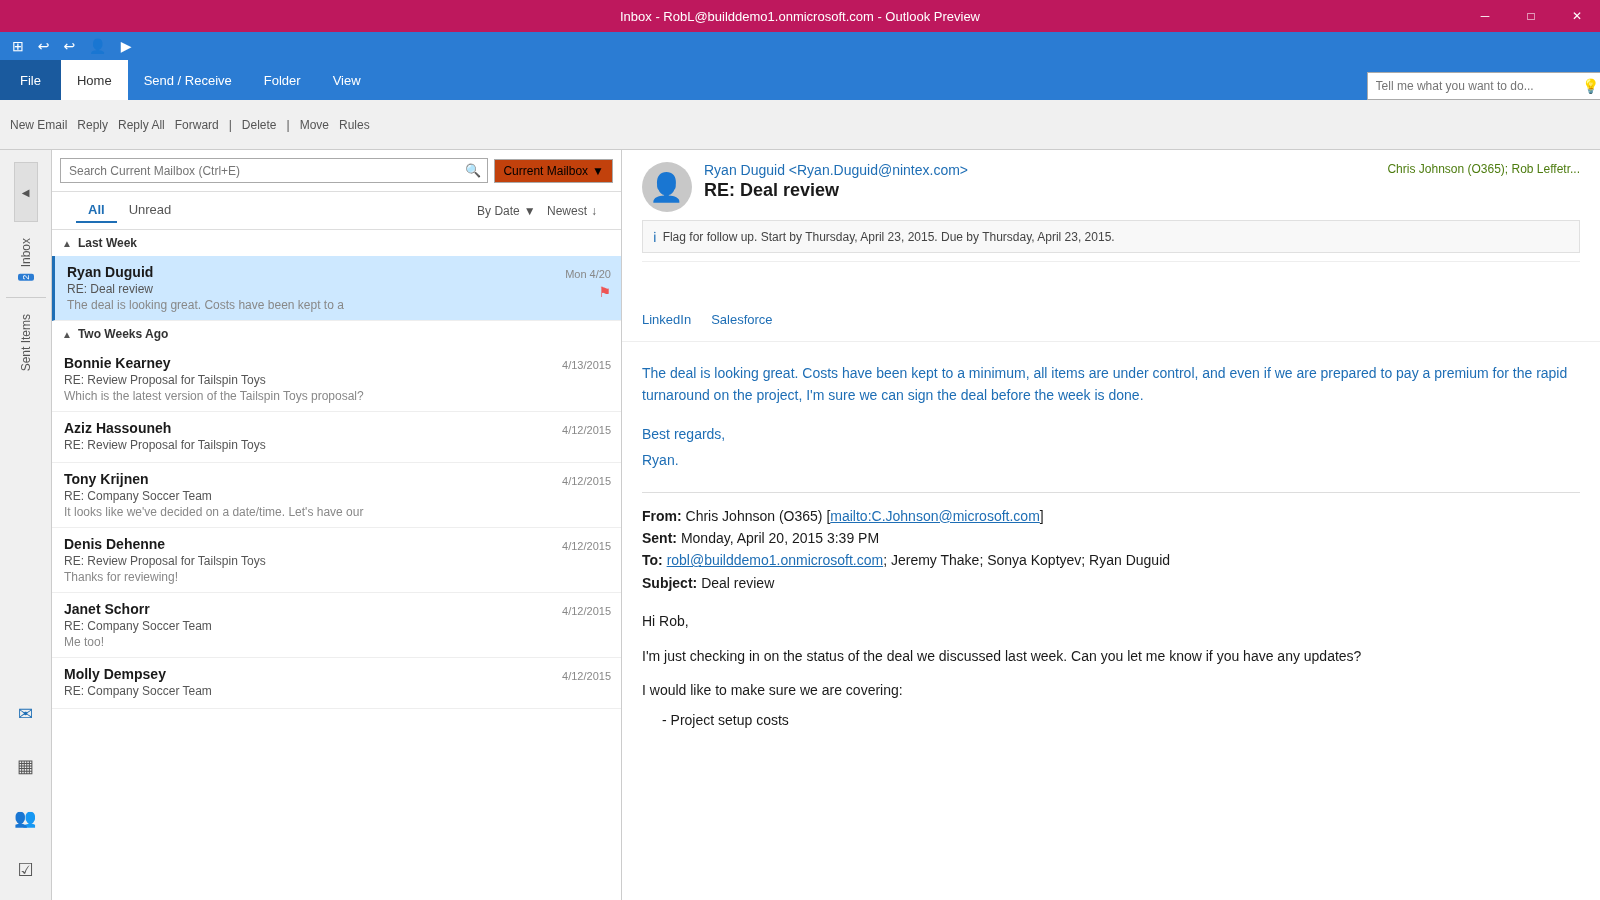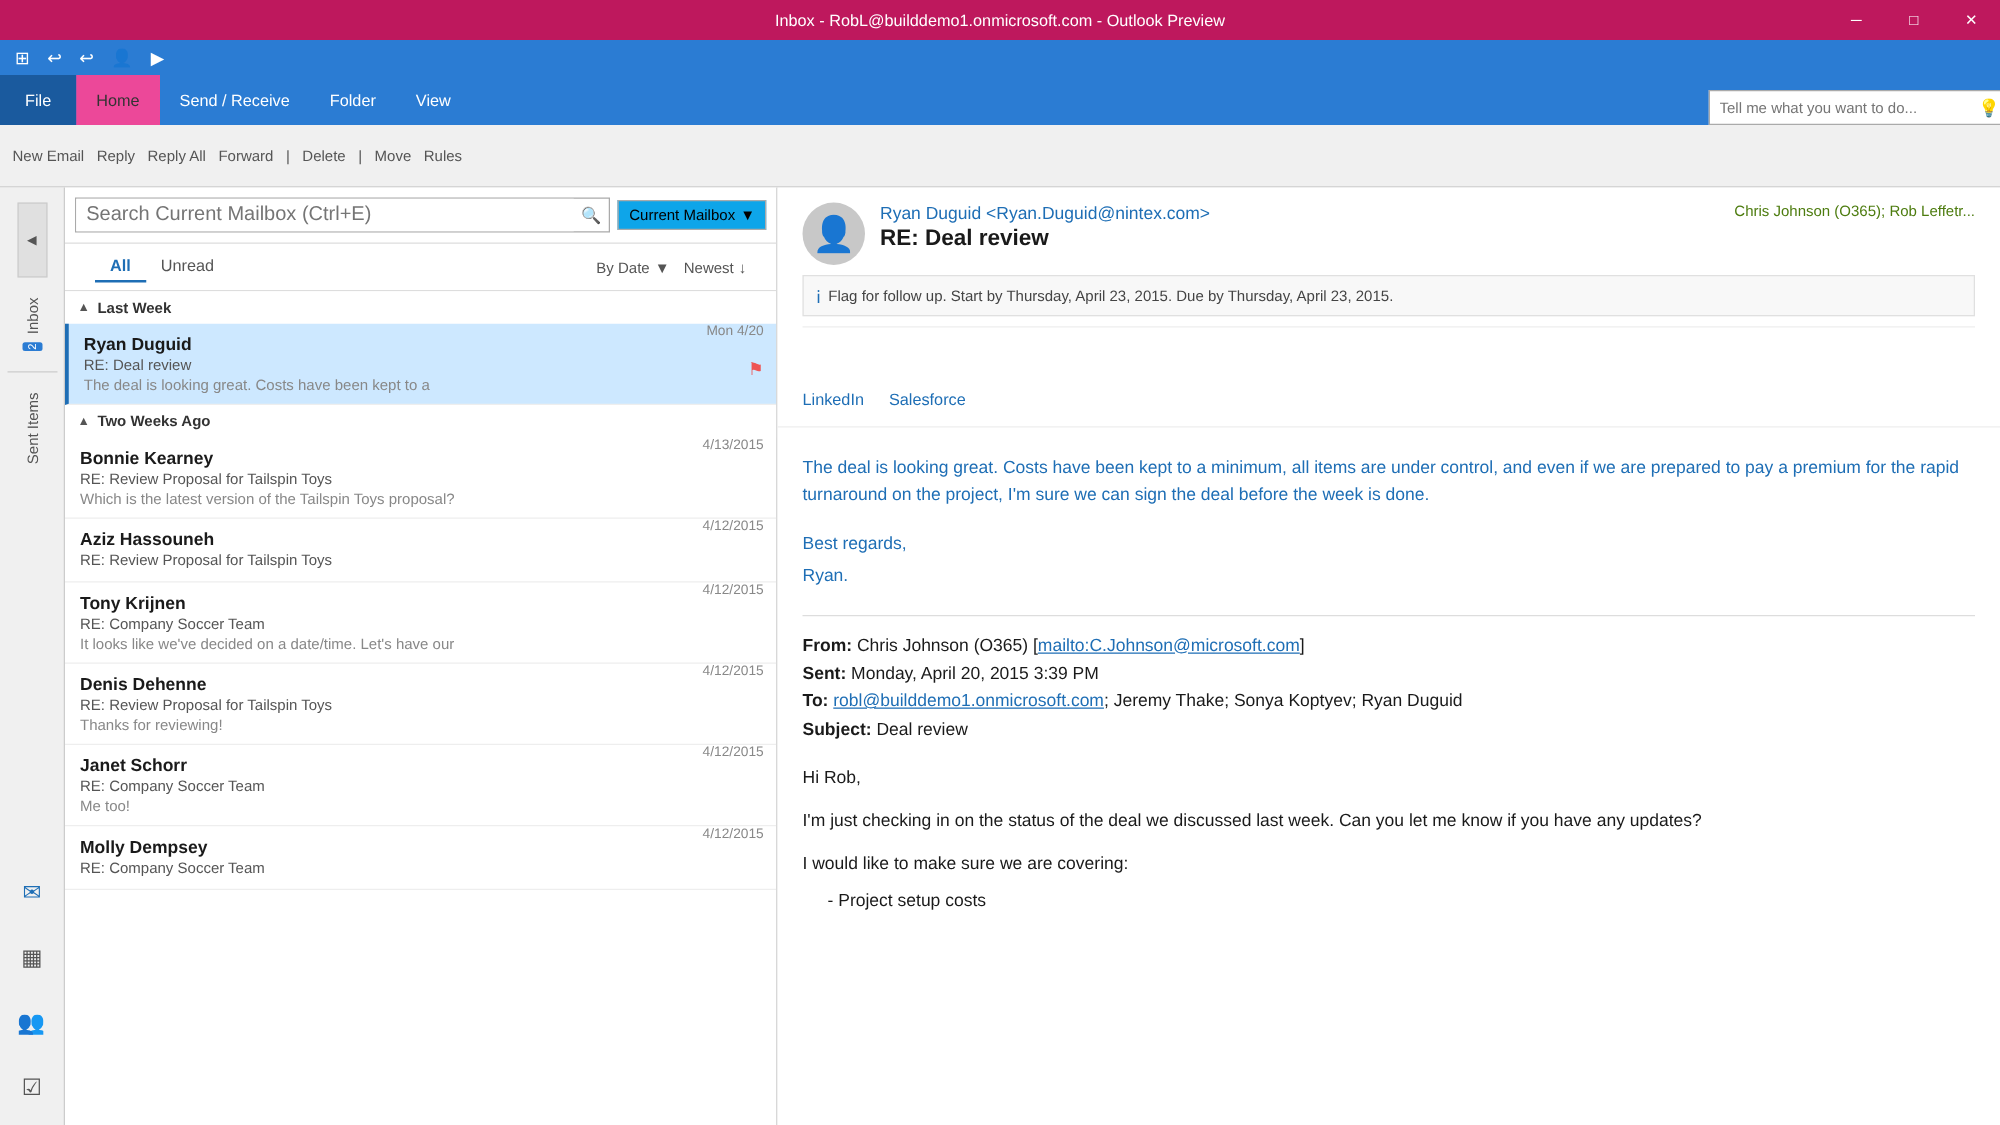--- a/index.html
+++ b/index.html
@@ -45,21 +45,21 @@
     .ribbon-tab {
       padding: 8px 16px;
       color: white;
       font-size: 13px;
       cursor: pointer;
       height: 100%;
       display: flex;
       align-items: center;
     }
     .ribbon-tab.active {
-      background: #ec4899;
+      background: #ffffff;
       color: #333;
     }
     .ribbon-tab.file-tab {
       background: #1a5a9e;
       padding: 8px 20px;
     }
 
     .ribbon-bar {
       background: #f0f0f0;
       border-bottom: 1px solid #ccc;
@@ -175,37 +175,37 @@
       flex: 1;
       display: flex;
       align-items: center;
       border: 1px solid #aaa;
       background: white;
     }
     .search-input-container input {
       flex: 1;
       border: none;
       outline: none;
-      font-size: 16px;
+      font-size: 12px;
       padding: 4px 8px;
       color: #701a75;
     }
     .search-icon-btn {
       padding: 4px 6px;
       color: #555;
       cursor: pointer;
     }
     .mailbox-dropdown {
       display: flex;
       align-items: center;
       border: 1px solid #aaa;
       padding: 4px 8px;
       font-size: 12px;
       cursor: pointer;
-      background: #0ea5e9;
+      background: #c2410c;
       gap: 4px;
     }
 
     .filter-bar {
       display: flex;
       align-items: center;
       padding: 6px 24px;
       border-bottom: 1px solid #ddd;
       gap: 0;
     }
@@ -269,21 +269,21 @@
     .email-preview {
       font-size: 12px;
       color: #888;
       white-space: nowrap;
       overflow: hidden;
       text-overflow: ellipsis;
     }
     .email-date {
       position: absolute;
       right: 10px;
-      top: 0;
+      top: 12px;
       font-size: 11px;
       color: #888;
     }
     .email-flag {
       position: absolute;
       right: 10px;
       top: 28px;
       color: #e55;
       font-size: 14px;
     }

